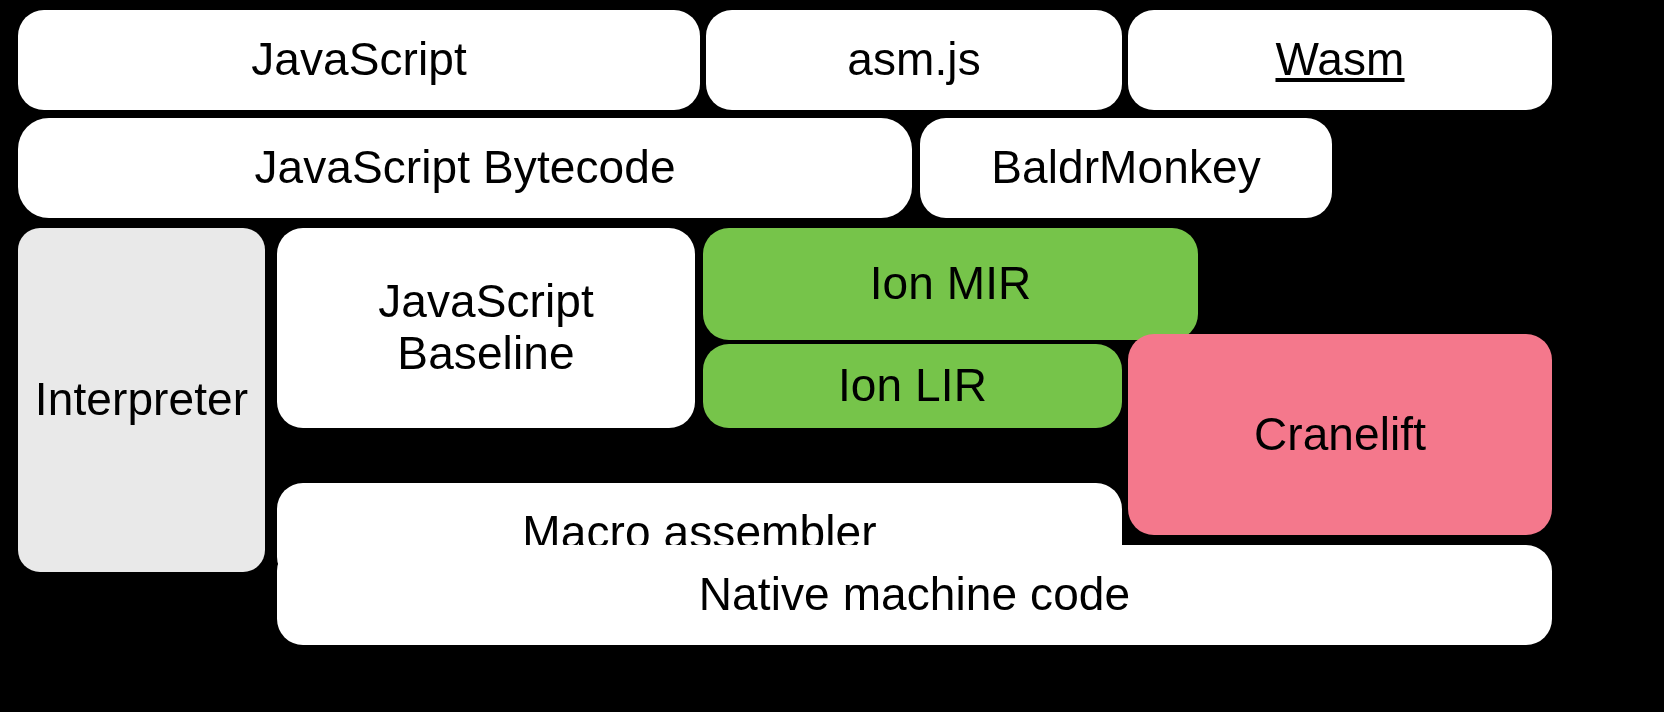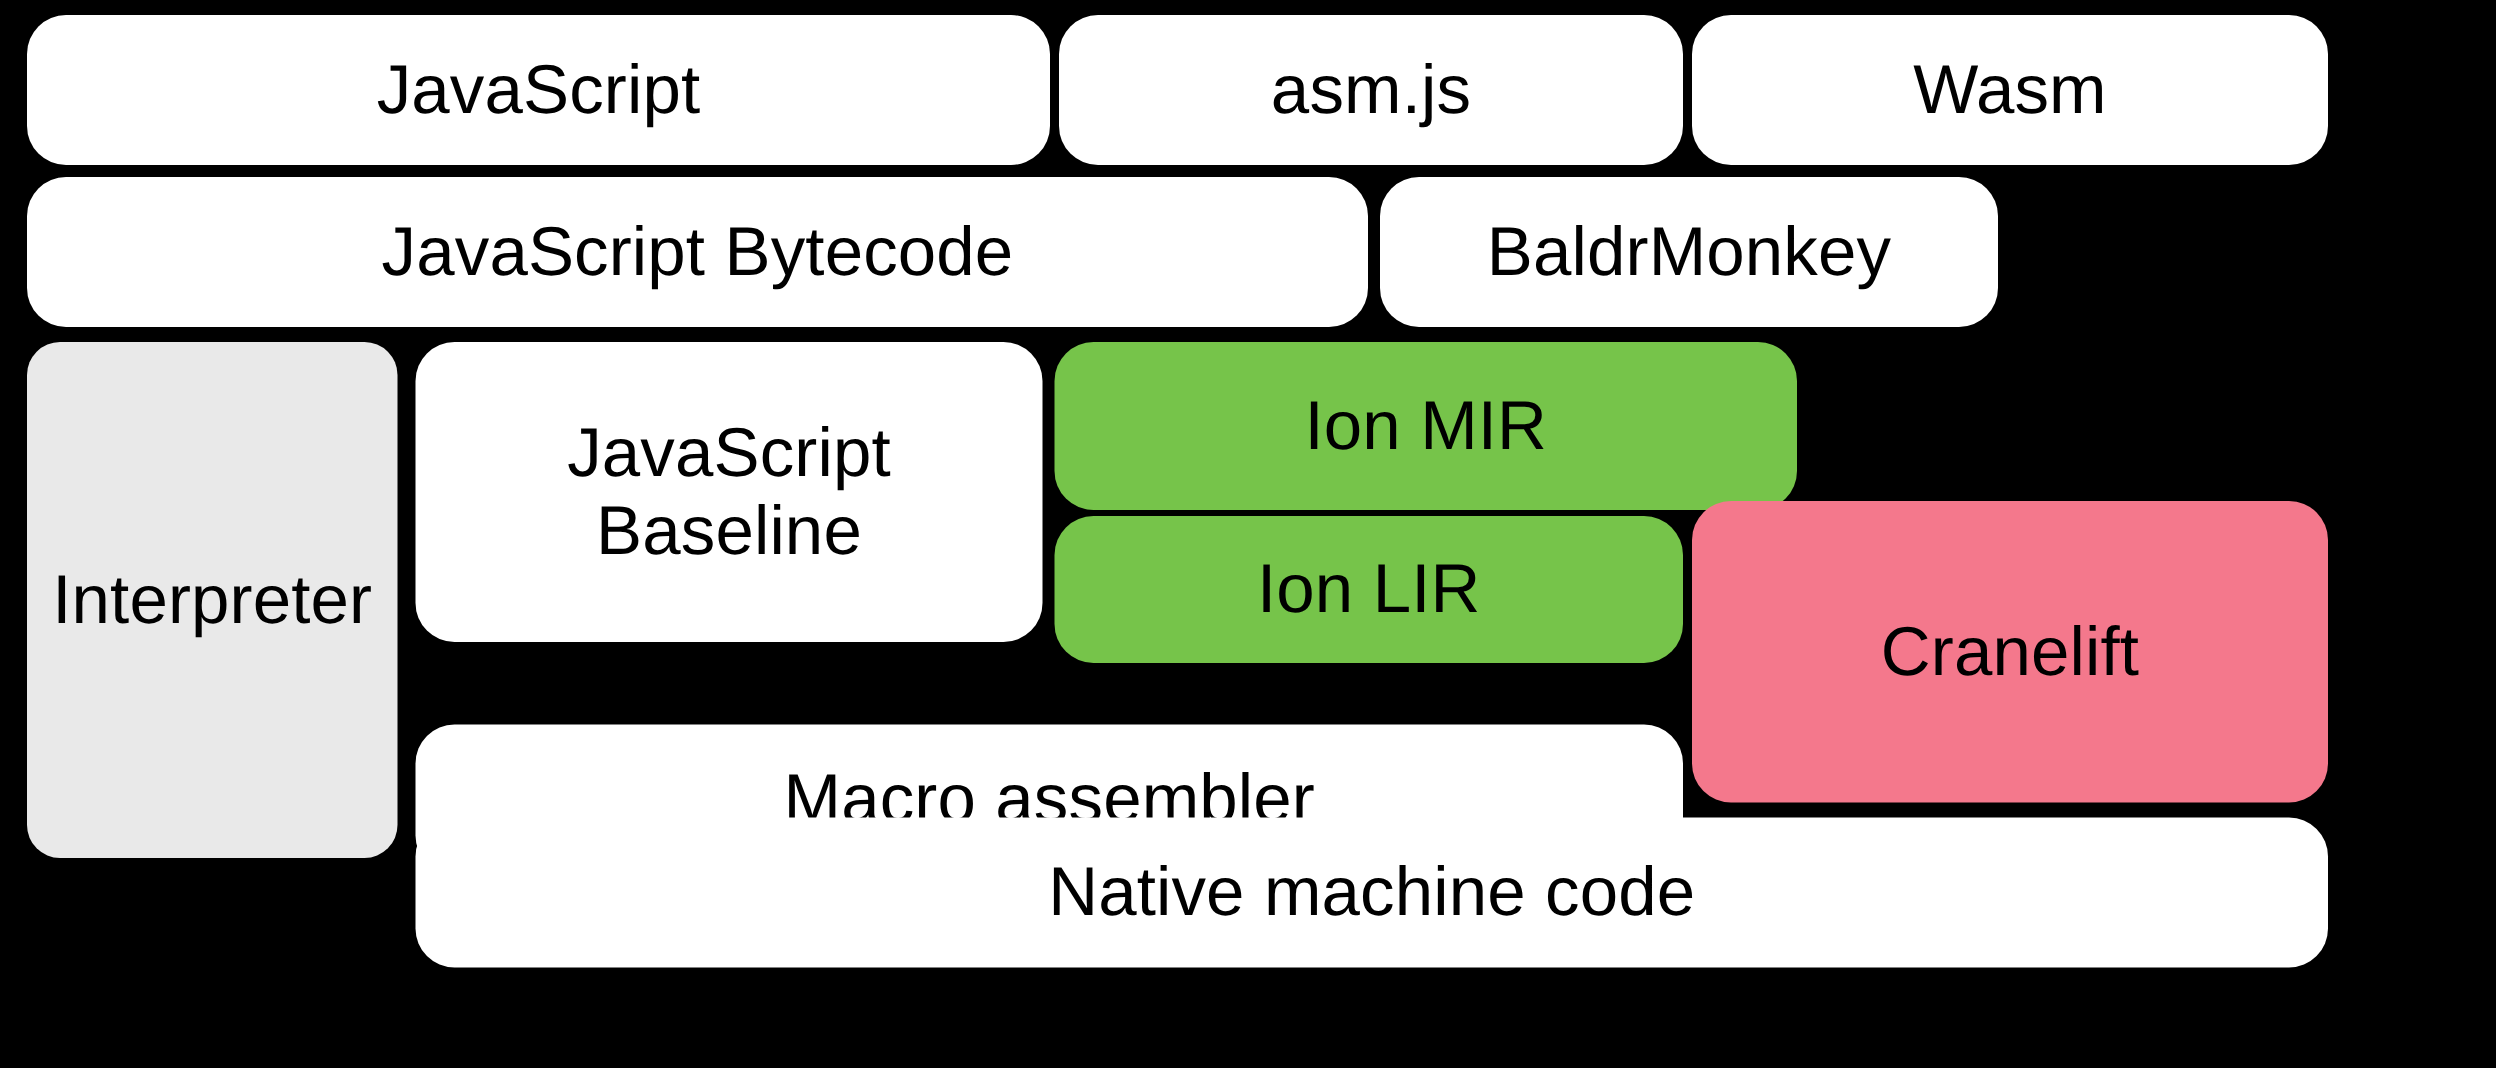--- a/index.html
+++ b/index.html
@@ -35,31 +35,31 @@
     white-space: pre-line;
     padding: 4px 0;
   }
   .node.gray   { background: #e9e9e9; }
   .node.green  { background: #76c44a; }
   .node.red    { background: #f4788c; }
 
   
   #n-javascript      { left: 18px;   top: 10px;  width: 682px; height: 100px; }
   #n-asmjs           { left: 706px;  top: 10px;  width: 416px; height: 100px; }
-  #n-wasm            { left: 1128px; top: 10px;  width: 424px; height: 100px; }
+  #n-wasm            { left: 1128px; top: 10px;  width: 424px; height: 100px; text-decoration: underline; }
 
   
-  #n-js-bytecode     { left: 18px;   top: 118px; width: 894px; height: 100px; }
+  #n-js-bytecode     { left: 18px;   top: 118px; width: 894px; height: 100px; border-radius: 31px; }
   #n-baldrmonkey     { left: 920px;  top: 118px; width: 412px; height: 100px; }
 
   
   #n-interpreter     { left: 18px;   top: 228px; width: 247px; height: 344px; border-radius: 22px; }
   #n-js-baseline     { left: 277px;  top: 228px; width: 418px; height: 200px; }
   #n-ion-mir         { left: 703px;  top: 228px; width: 495px; height: 112px; }
-  #n-ion-lir         { left: 703px;  top: 344px; width: 419px; height: 98px;  }
+  #n-ion-lir         { left: 703px;  top: 344px; width: 419px; height: 84px;  }
   #n-cranelift       { left: 1128px; top: 334px; width: 424px; height: 201px; border-radius: 26px; }
   #n-macro-assembler { left: 277px;  top: 435px; width: 845px; height: 100px; margin-top: 48px; }
 
   
   #n-native-code     { left: 277px;  top: 545px; width: 1275px; height: 100px; }
 </style>
 </head>
 <body>
 
 <div id="stage">

